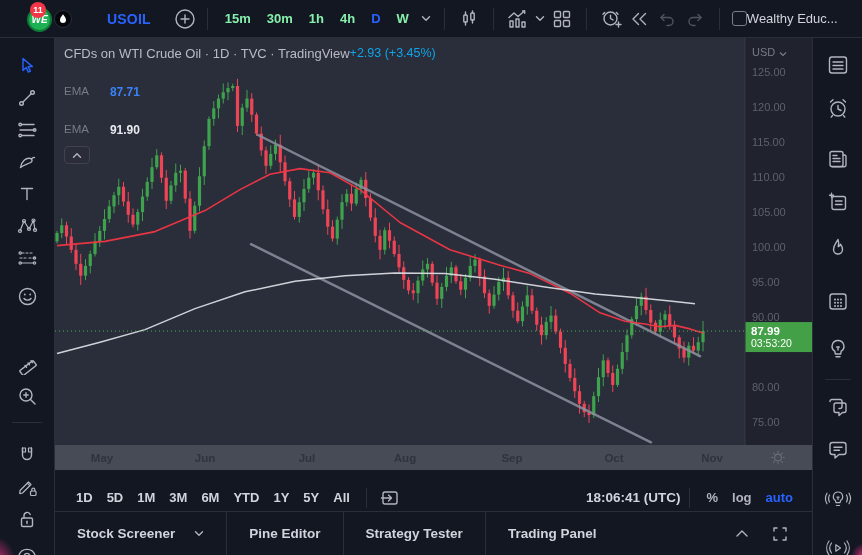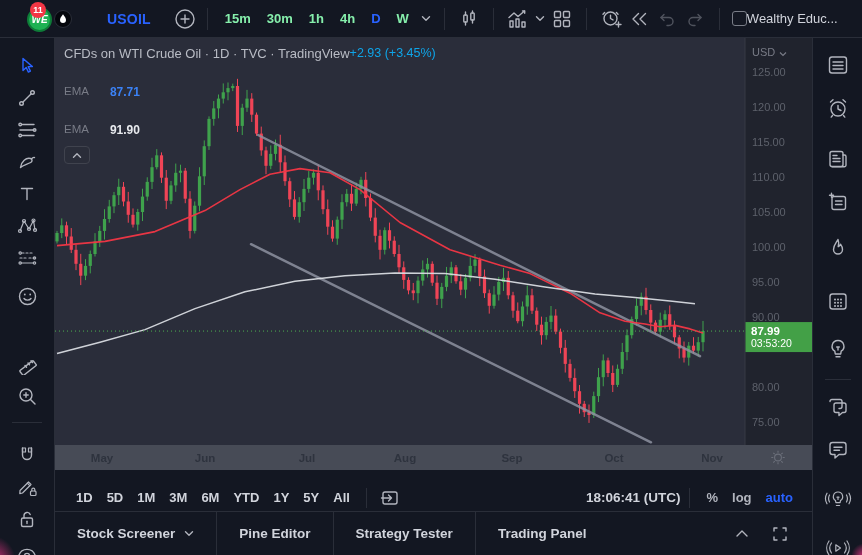--- a/index.html
+++ b/index.html
@@ -89,21 +89,21 @@
   .clock { font-size:13.5px; font-weight:700; color:#d1d4dc; cursor:pointer; }
   .scale-opt { font-size:13px; font-weight:700; color:#b2b5be; padding:3px 7px; cursor:pointer; }
   .scale-opt.blue { color:#2962ff; }
 
   
   .panel-tabs {
     position:absolute; left:55px; top:511px; width:807px; height:44px;
     background:#131722; border-top:1px solid #2a2e39;
     display:flex; align-items:stretch;
   }
-  .ptab { display:flex; align-items:center; gap:9px; padding:0 22px; font-size:13.5px; font-weight:700; color:#d1d4dc; cursor:pointer; }
+  .ptab { display:flex; align-items:center; gap:19px; padding:0 22px; font-size:13.5px; font-weight:700; color:#d1d4dc; cursor:pointer; }
   .ptab-div { width:1px; background:#2a2e39; }
   .pt-spacer { flex:1; }
   .pt-icons { display:flex; align-items:center; gap:10px; padding-right:68px; }
 
   
   .corner-pink-bl { position:absolute; left:-6px; top:536px; width:22px; height:26px;
     background:radial-gradient(ellipse at 0% 100%, #d4327c 0%, rgba(212,50,124,0) 70%); }
   .corner-pink-br { position:absolute; left:852px; top:544px; width:12px; height:12px;
     background:radial-gradient(ellipse at 100% 100%, #d4327c 0%, rgba(212,50,124,0) 75%); }
 

